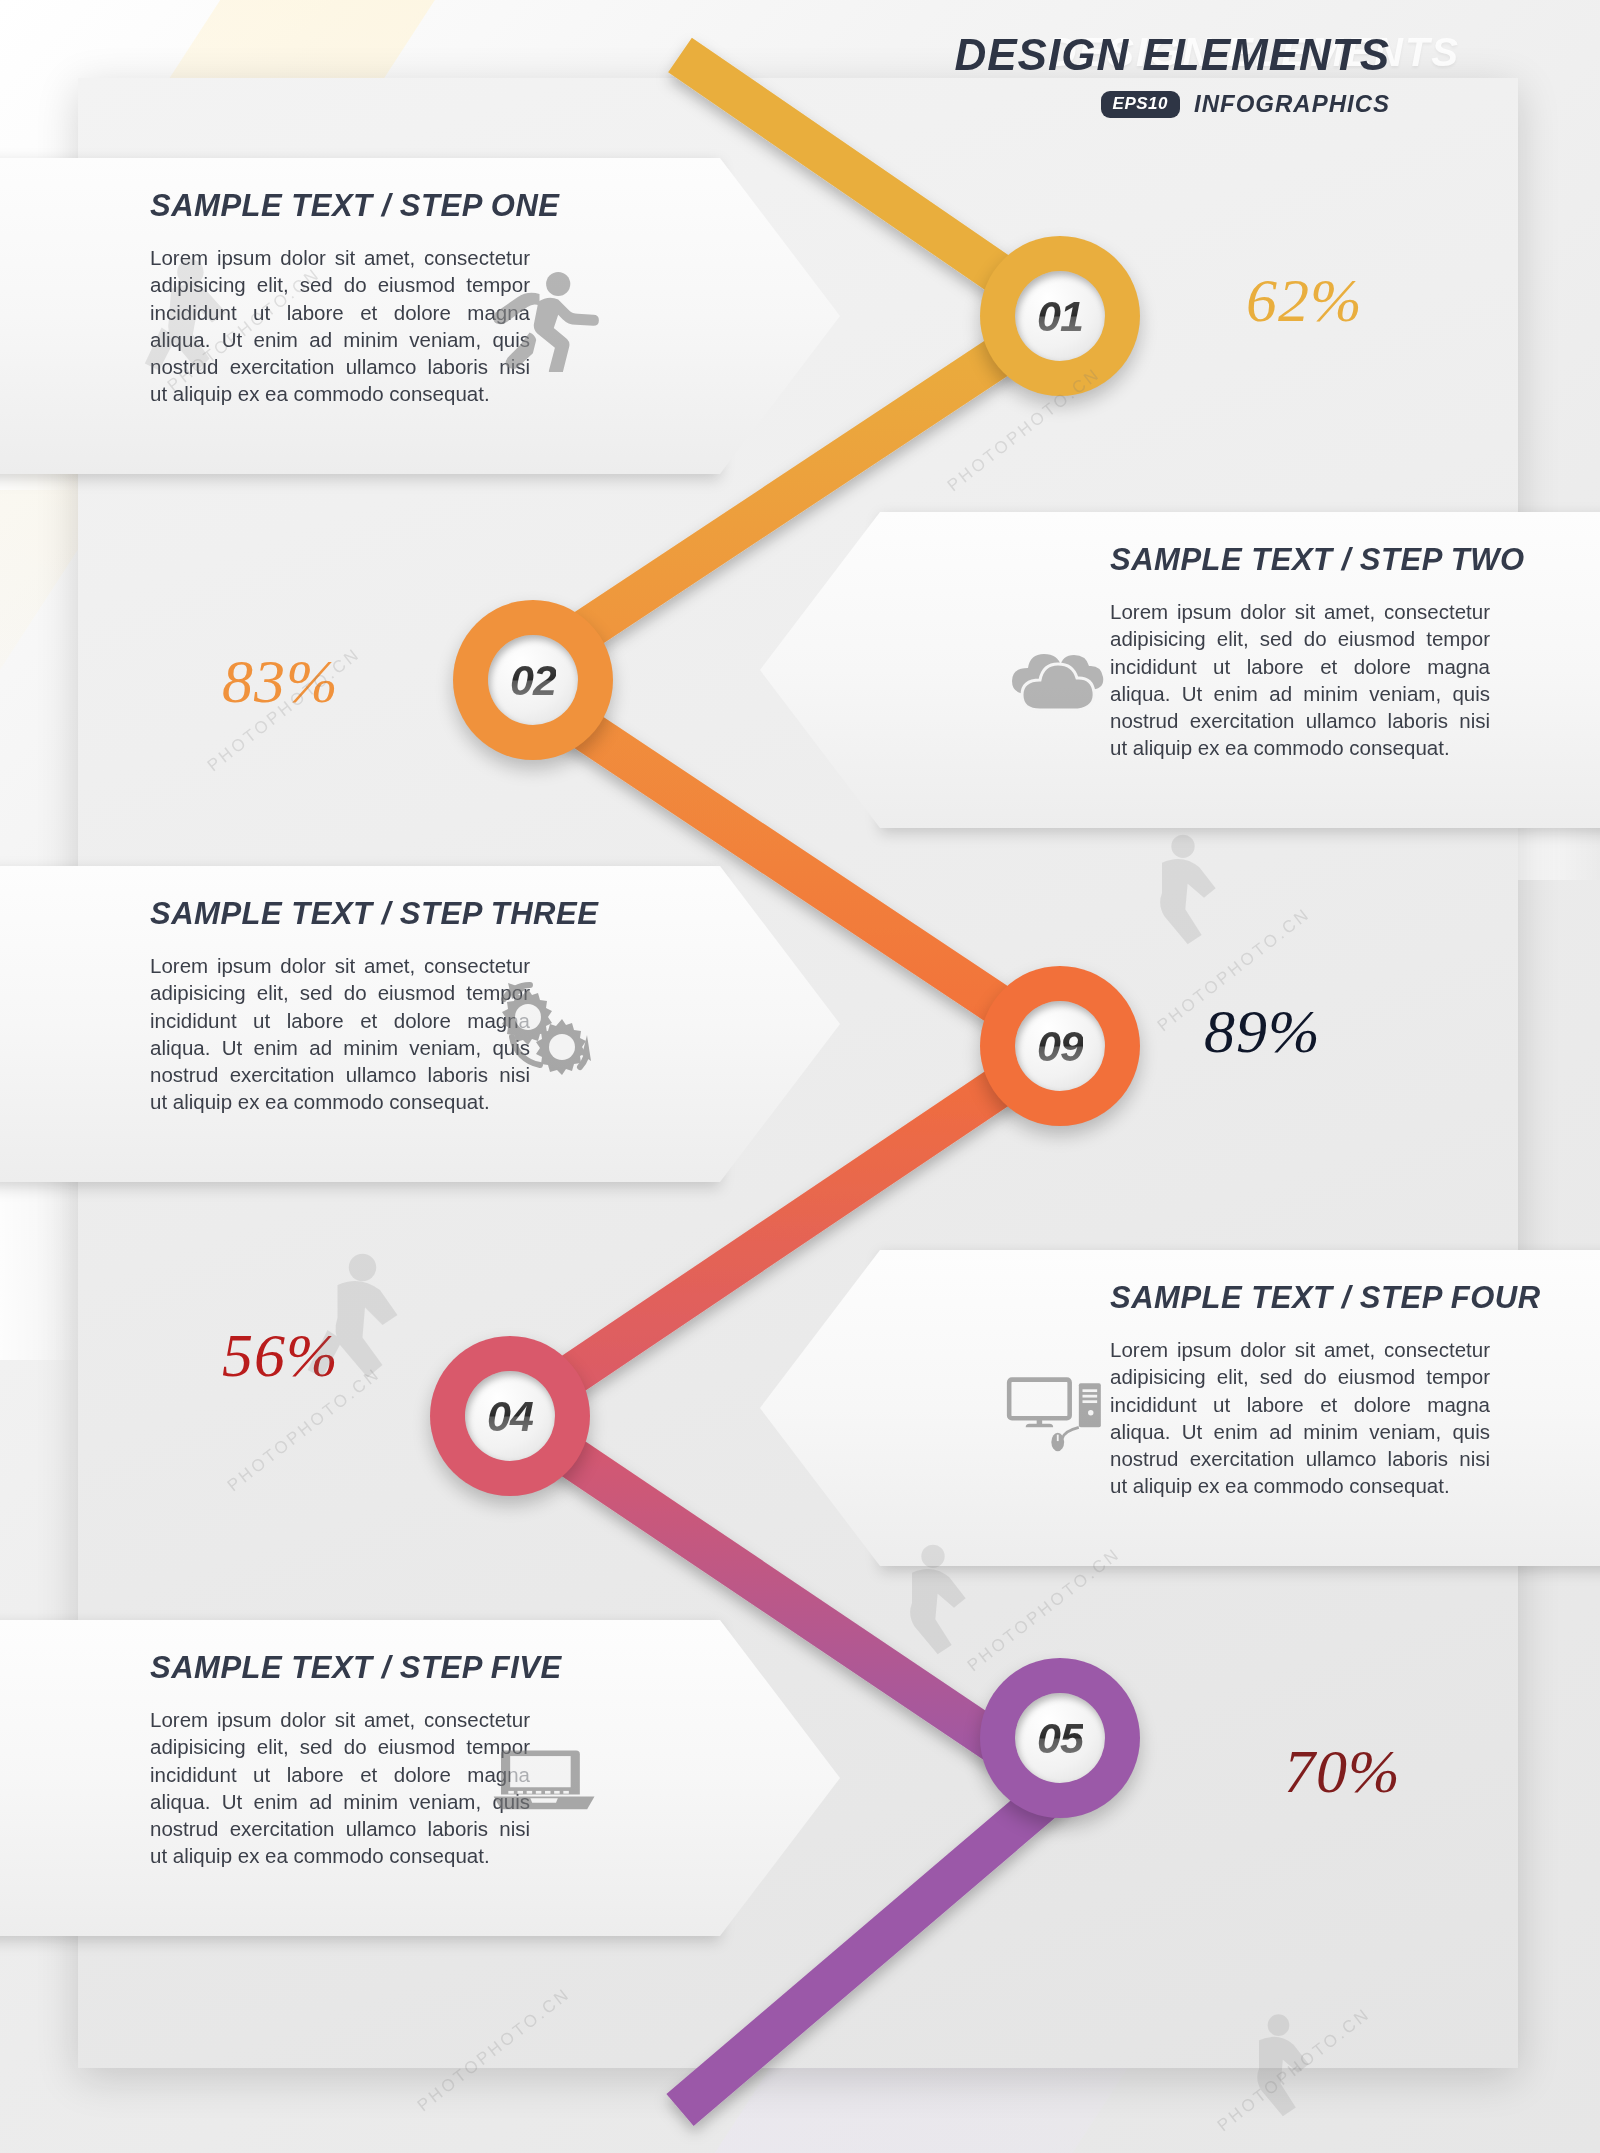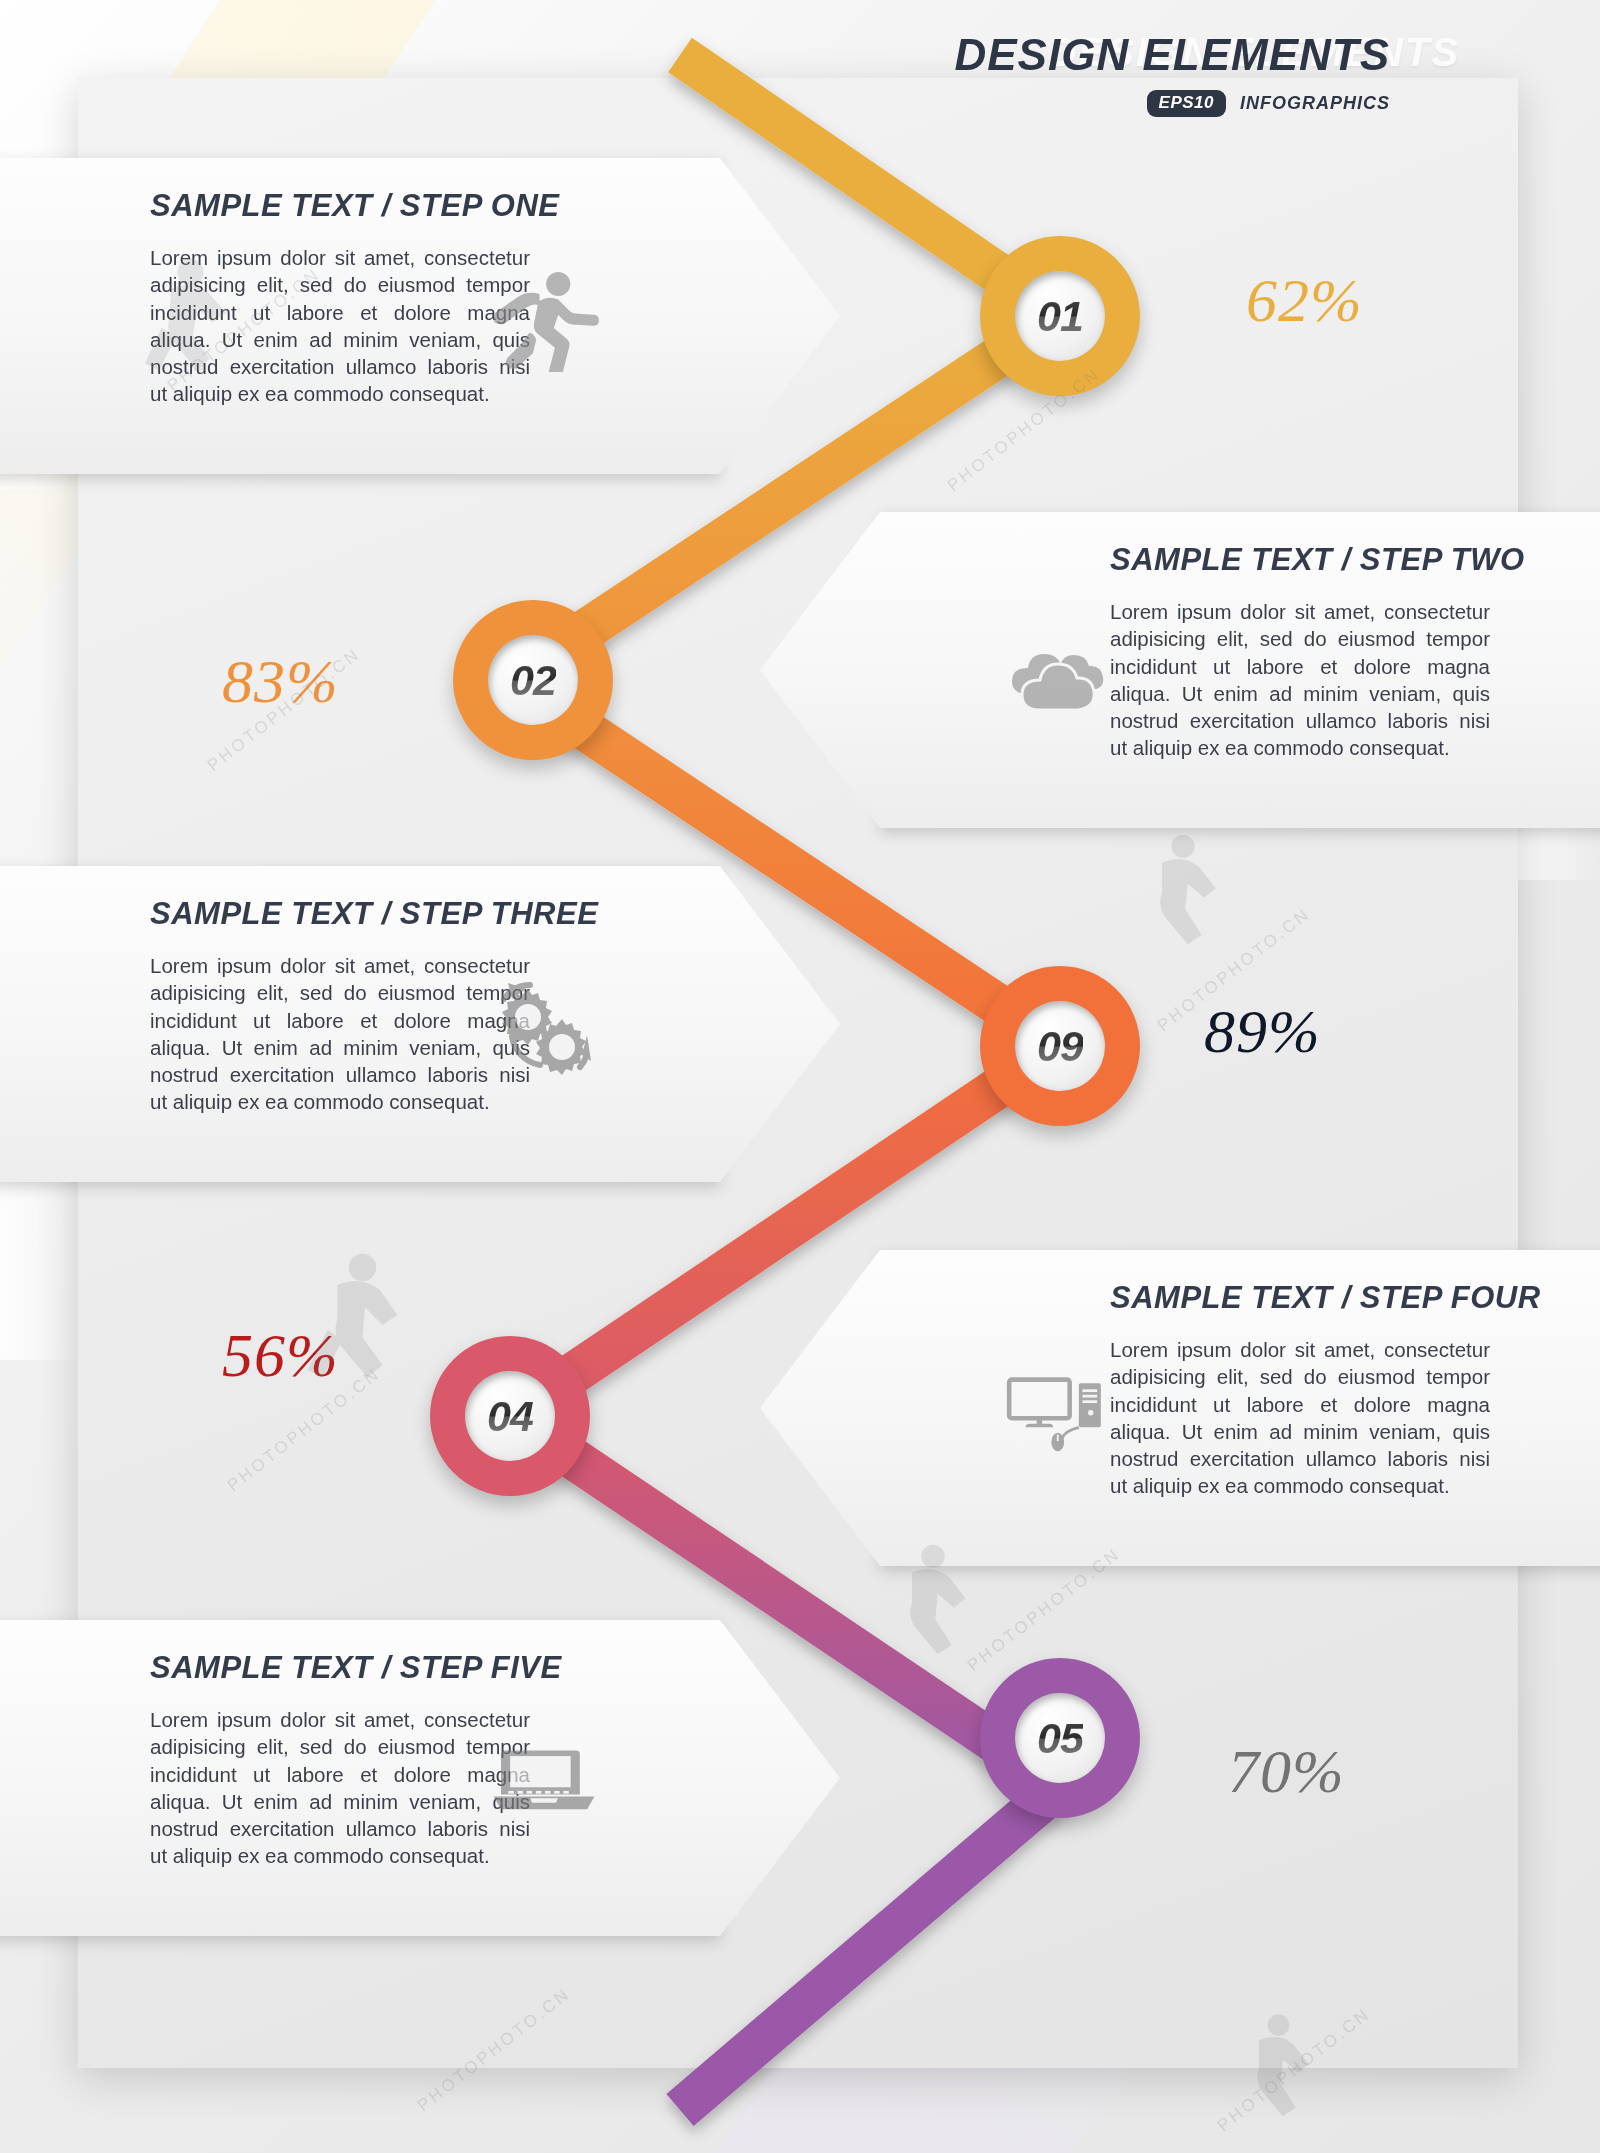--- a/index.html
+++ b/index.html
@@ -75,21 +75,21 @@
     margin-top:10px;
     display:flex; align-items:center; justify-content:flex-end; gap:14px;
   }
   #eps-badge{
     background:#2e3545; color:#ffffff;
     font-size:17px; font-weight:bold; font-style:italic;
     letter-spacing:.5px;
     padding:3px 12px 4px; border-radius:9px;
   }
   #infographics{
-    font-size:18px; font-weight:bold; font-style:italic;
+    font-size:24px; font-weight:bold; font-style:italic;
     letter-spacing:1px; color:#2e3545;
   }
 
   
   .panel{
     position:absolute;
     height:316px;
     background:linear-gradient(180deg,#fdfdfd 0%,#f7f7f7 50%,#ededed 100%);
     box-shadow:0 5px 14px rgba(0,0,0,.17);
     z-index:10;
@@ -378,21 +378,21 @@
       </g>
     </svg>
   </div>
 </div>
 <div class="node" style="left:980px; top:1658px;">
   <div class="ring" style="background:#9B59A8"></div>
   <div class="hole">
     <span class="num">05</span>
   </div>
 </div>
-<div class="pct" style="left:1228px; top:1736px; color:#737373;text-align:center;">70%</div>
+<div class="pct" style="left:1284px; top:1736px; color:#7f1d1d;text-align:center;">70%</div>
 
 <svg id="ribbon" viewBox="0 0 1600 2153">
   <defs>
     <linearGradient id="g12" x1="0" y1="0" x2="0" y2="1">
       <stop offset="0%" stop-color="#E9AE3E"></stop>
         <stop offset="100%" stop-color="#F0923C"></stop>
     </linearGradient>
     <linearGradient id="g23" x1="0" y1="0" x2="0" y2="1">
       <stop offset="0%" stop-color="#F0923C"></stop>
         <stop offset="100%" stop-color="#F2703A"></stop>

